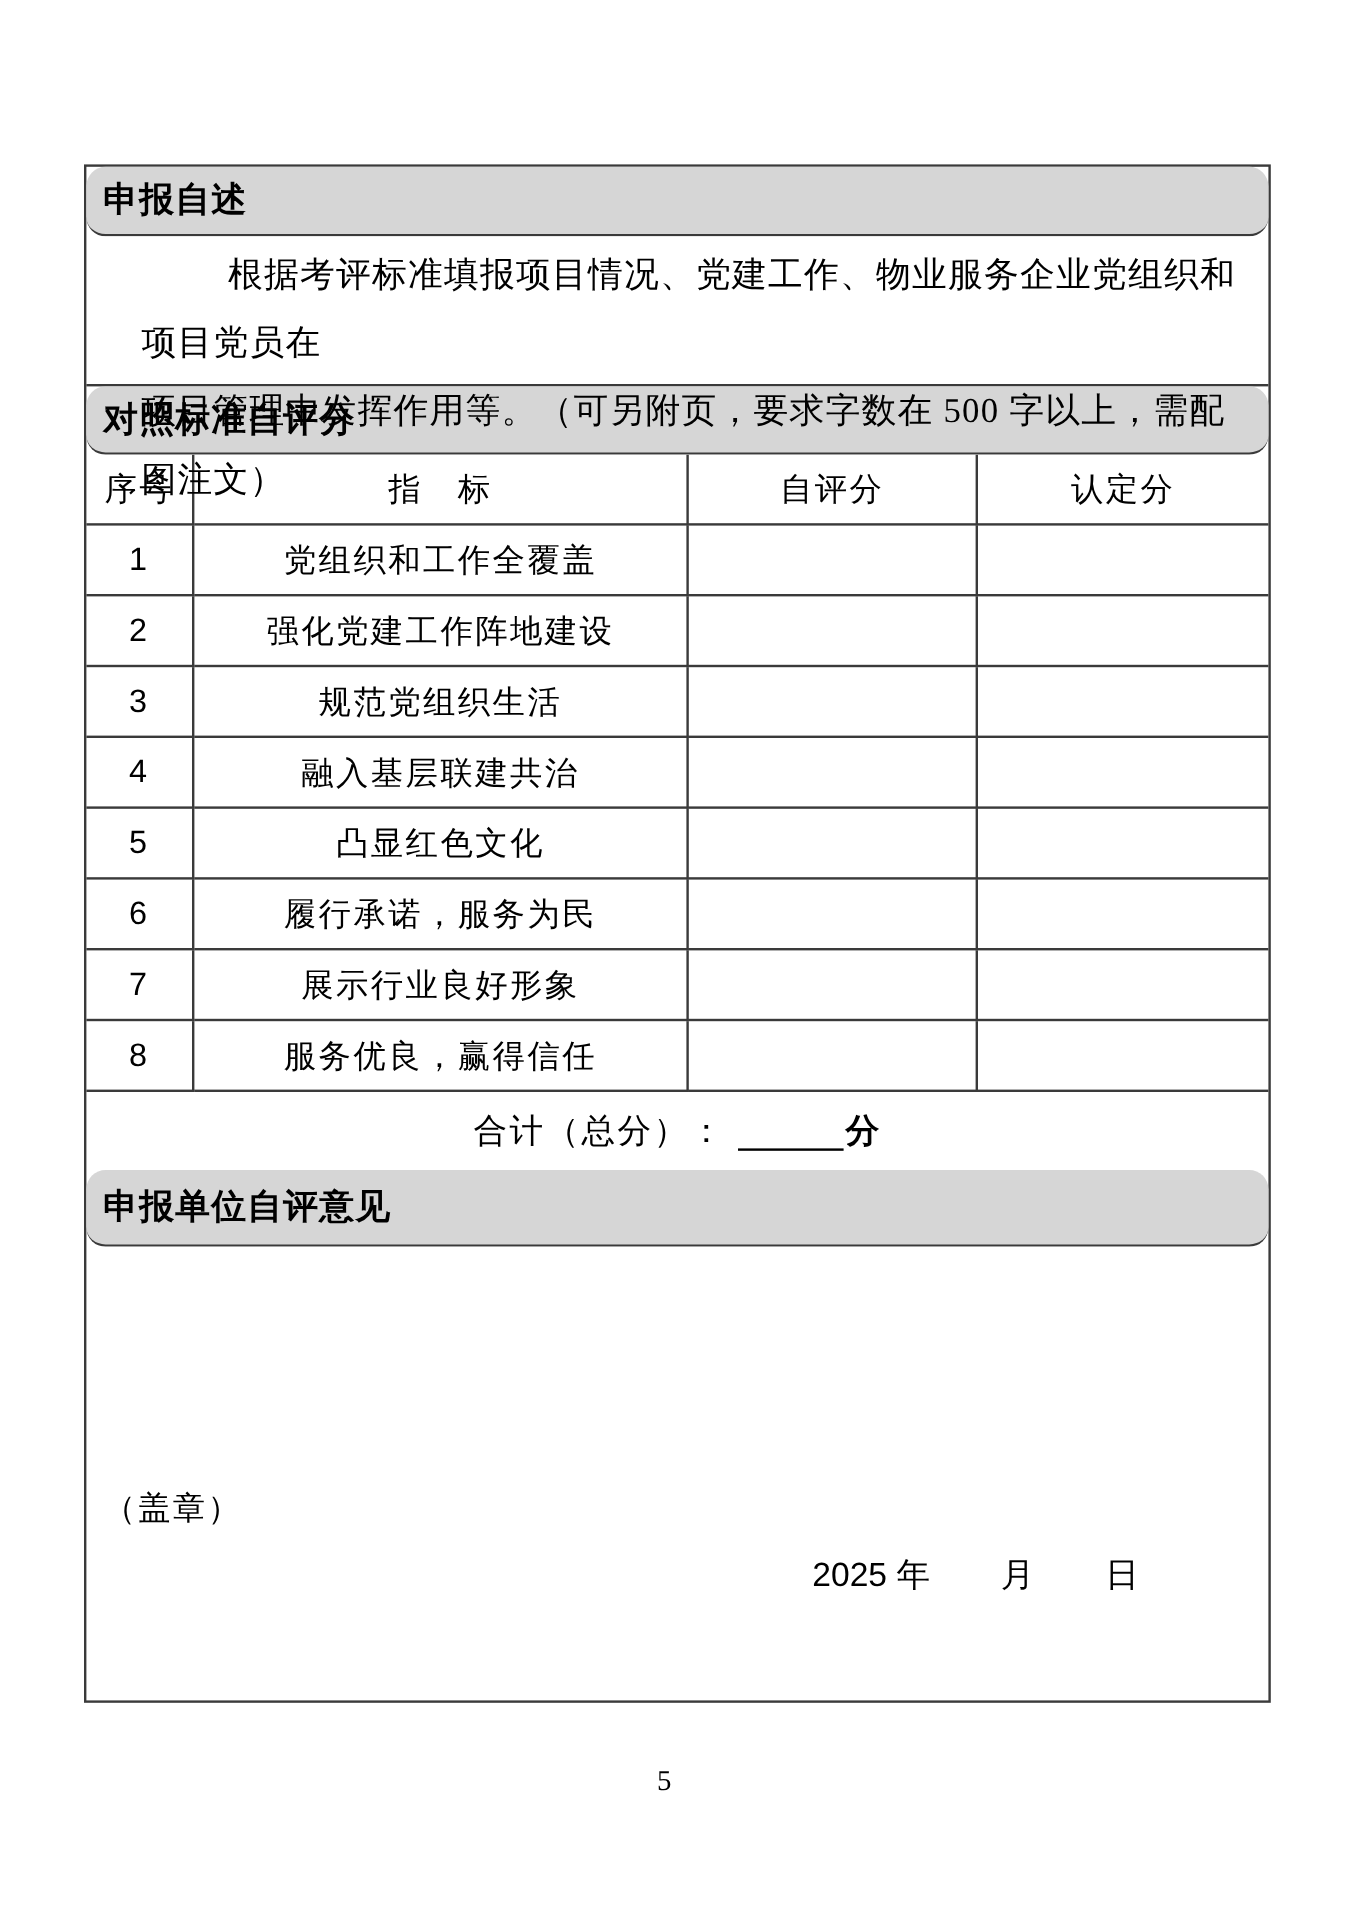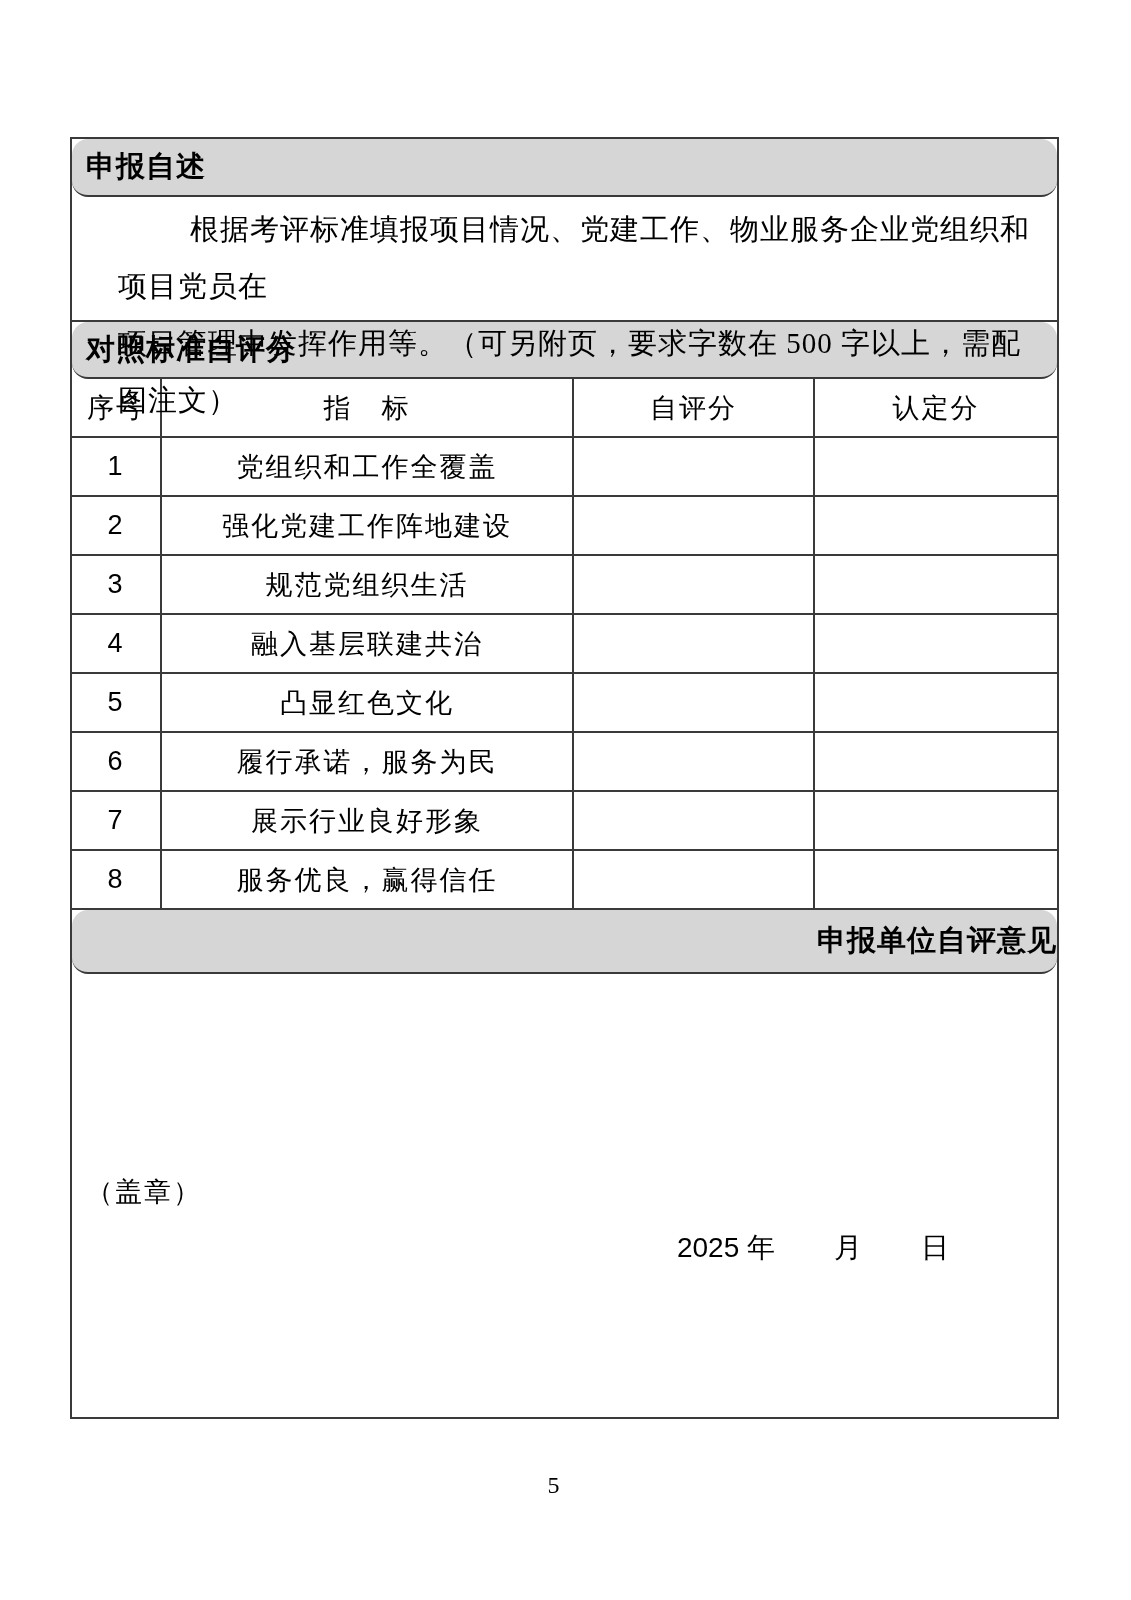--- a/index.html
+++ b/index.html
@@ -30,21 +30,21 @@
     align-items: center;
     padding-left: 14px;
     font-family: "Liberation Sans", "DejaVu Sans", sans-serif;
     font-weight: bold;
     font-size: 29px;
     letter-spacing: 1px;
     border-radius: 16px;
   }
   .bar-statement { height: 58px; }
   .bar-table     { height: 57px; }
-  .bar-opinion   { height: 64px; justify-content: flex-end; }
+  .bar-opinion   { height: 64px; }
 
   .statement-body {
     height: 125px;
     border-bottom: 2px solid #3a3a3a;
     padding: 4px 14px 6px 14px;
     font-size: 29px;
   }
   .statement-line { line-height: 57px; letter-spacing: 1px; margin-left: 32px; }
   .statement-line.first { text-indent: 72px; }
 
@@ -192,20 +192,29 @@
       <td>展示行业良好形象</td>
       <td></td>
       <td></td>
     </tr>
     <tr class="data-row">
       <td class="num-cell">8</td>
       <td>服务优良，赢得信任</td>
       <td></td>
       <td></td>
     </tr>
+    <tr class="total-row">
+      <td colspan="4">
+        <span class="total-wrap">
+          <span>合计（总分）：</span>
+          <span class="total-blank"></span>
+          <span class="total-unit">分</span>
+        </span>
+      </td>
+    </tr>
   </tbody>
     </table>
 
   <div class="section-bar bar-opinion">
     <span>申报单位自评意见</span>
   </div>
 
   <div class="opinion-body">
     <div class="seal-label">（盖章）</div>
     <div class="date-line">

